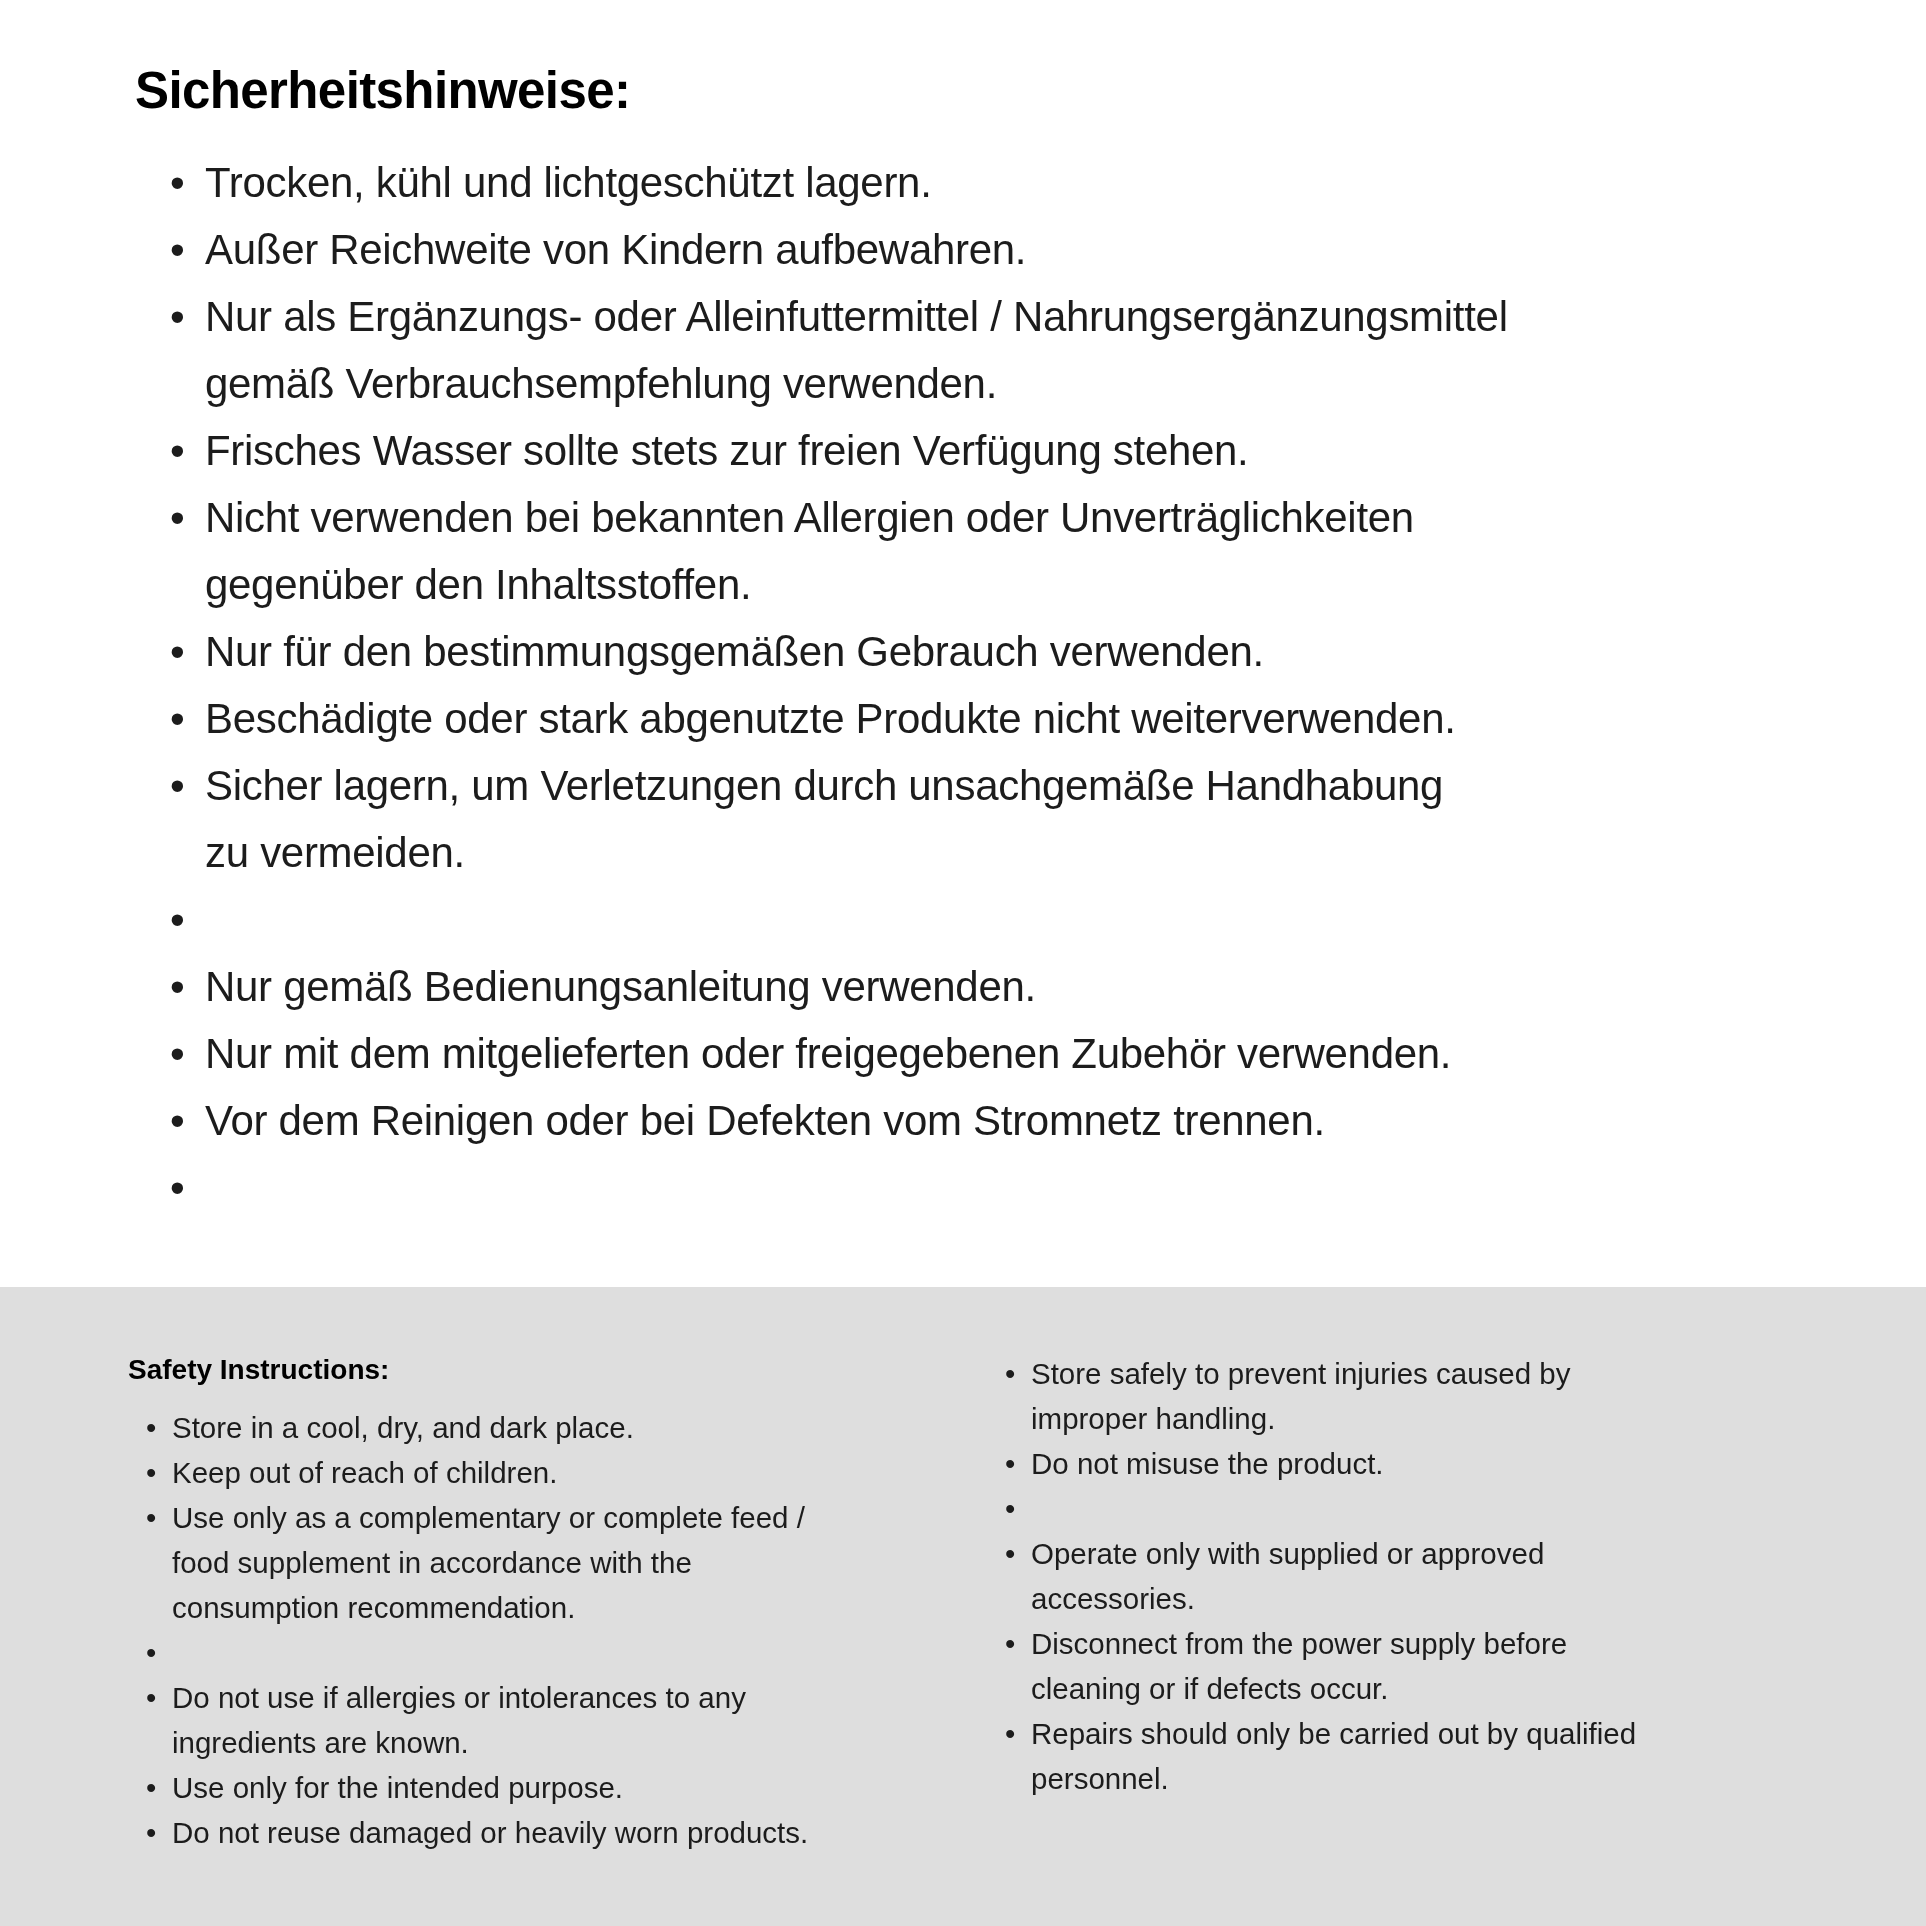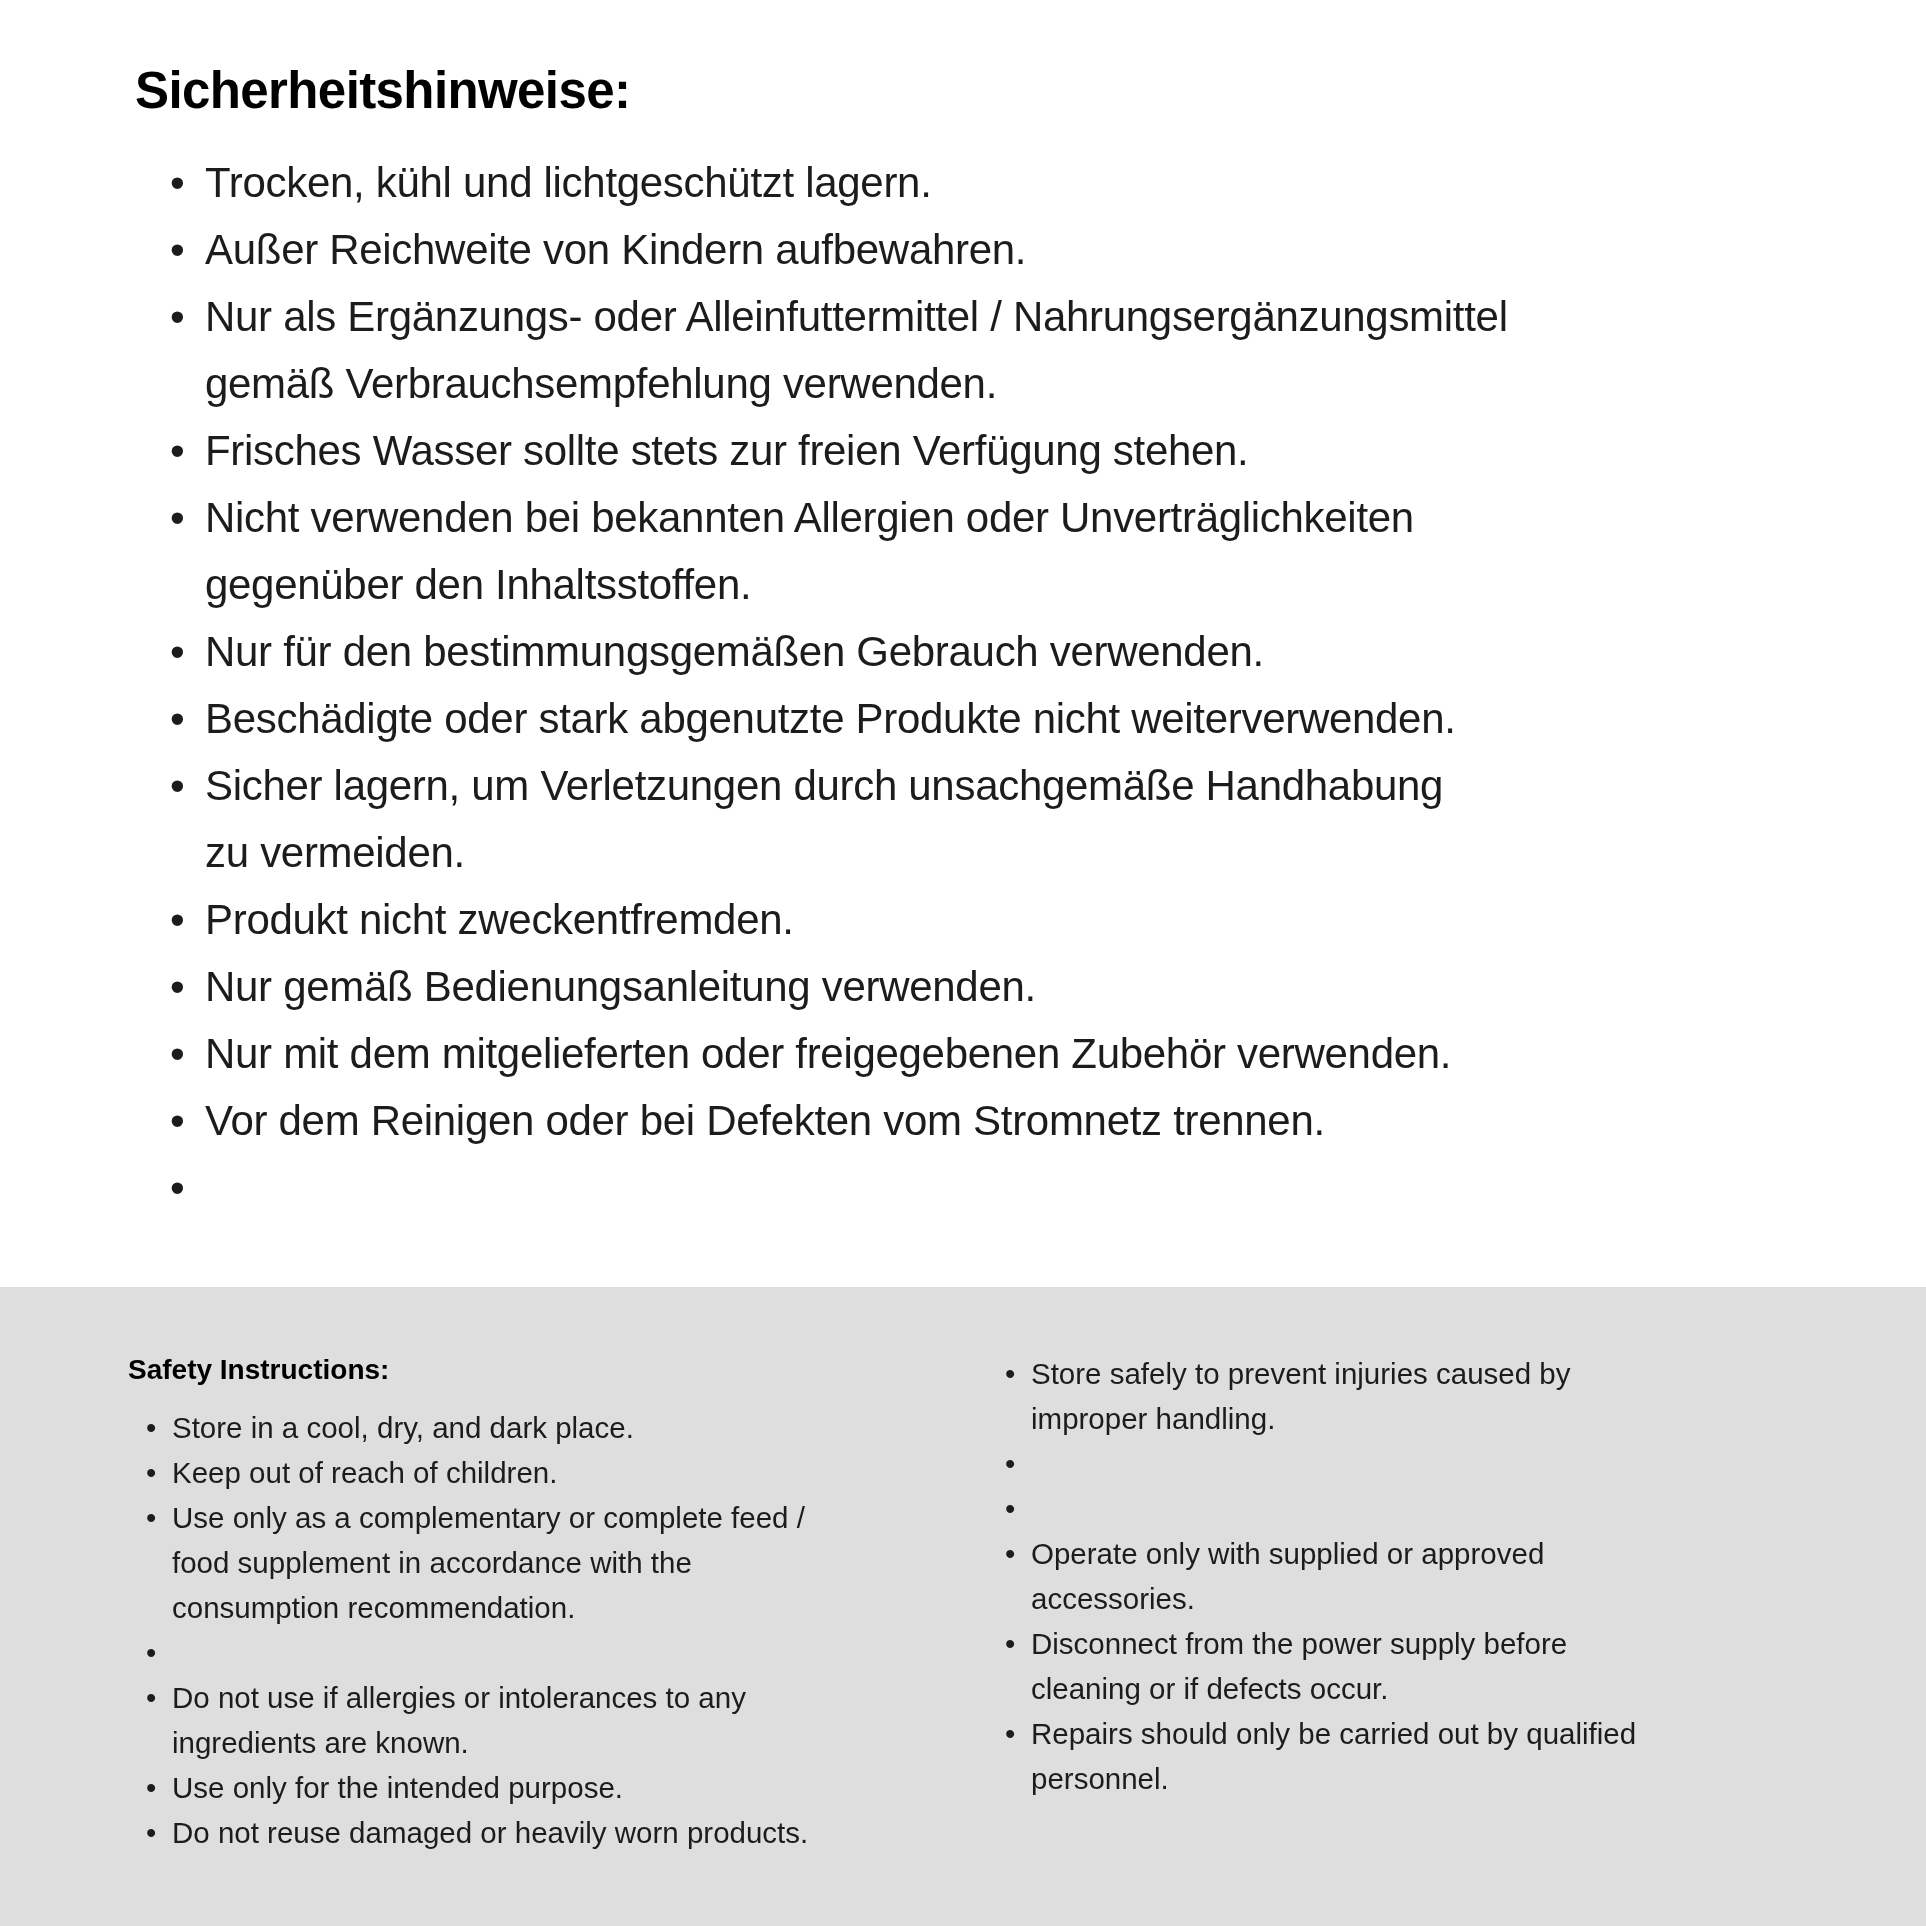--- a/index.html
+++ b/index.html
@@ -138,21 +138,20 @@
         <span class="bullet">•</span>
         <span class="txt">Beschädigte oder stark abgenutzte Produkte nicht weiterverwenden.</span>
       </li>
       <li>
         <span class="bullet">•</span>
         <span class="txt">Sicher lagern, um Verletzungen durch unsachgemäße Handhabung
 zu vermeiden.</span>
       </li>
       <li>
         <span class="bullet">•</span>
-        <span class="txt">Produkt nicht zweckentfremden.</span>
       </li>
       <li>
         <span class="bullet">•</span>
         <span class="txt">Nur gemäß Bedienungsanleitung verwenden.</span>
       </li>
       <li>
         <span class="bullet">•</span>
         <span class="txt">Nur mit dem mitgelieferten oder freigegebenen Zubehör verwenden.</span>
       </li>
       <li>
@@ -202,20 +201,21 @@
       </ul>
 
     <ul class="en-list en-list-right bullet-list">
         <li>
           <span class="bullet">•</span>
           <span class="txt">Store safely to prevent injuries caused by
 improper handling.</span>
         </li>
         <li>
           <span class="bullet">•</span>
+          <span class="txt">Do not misuse the product.</span>
         </li>
         <li>
           <span class="bullet">•</span>
         </li>
         <li>
           <span class="bullet">•</span>
           <span class="txt">Operate only with supplied or approved
 accessories.</span>
         </li>
         <li>

